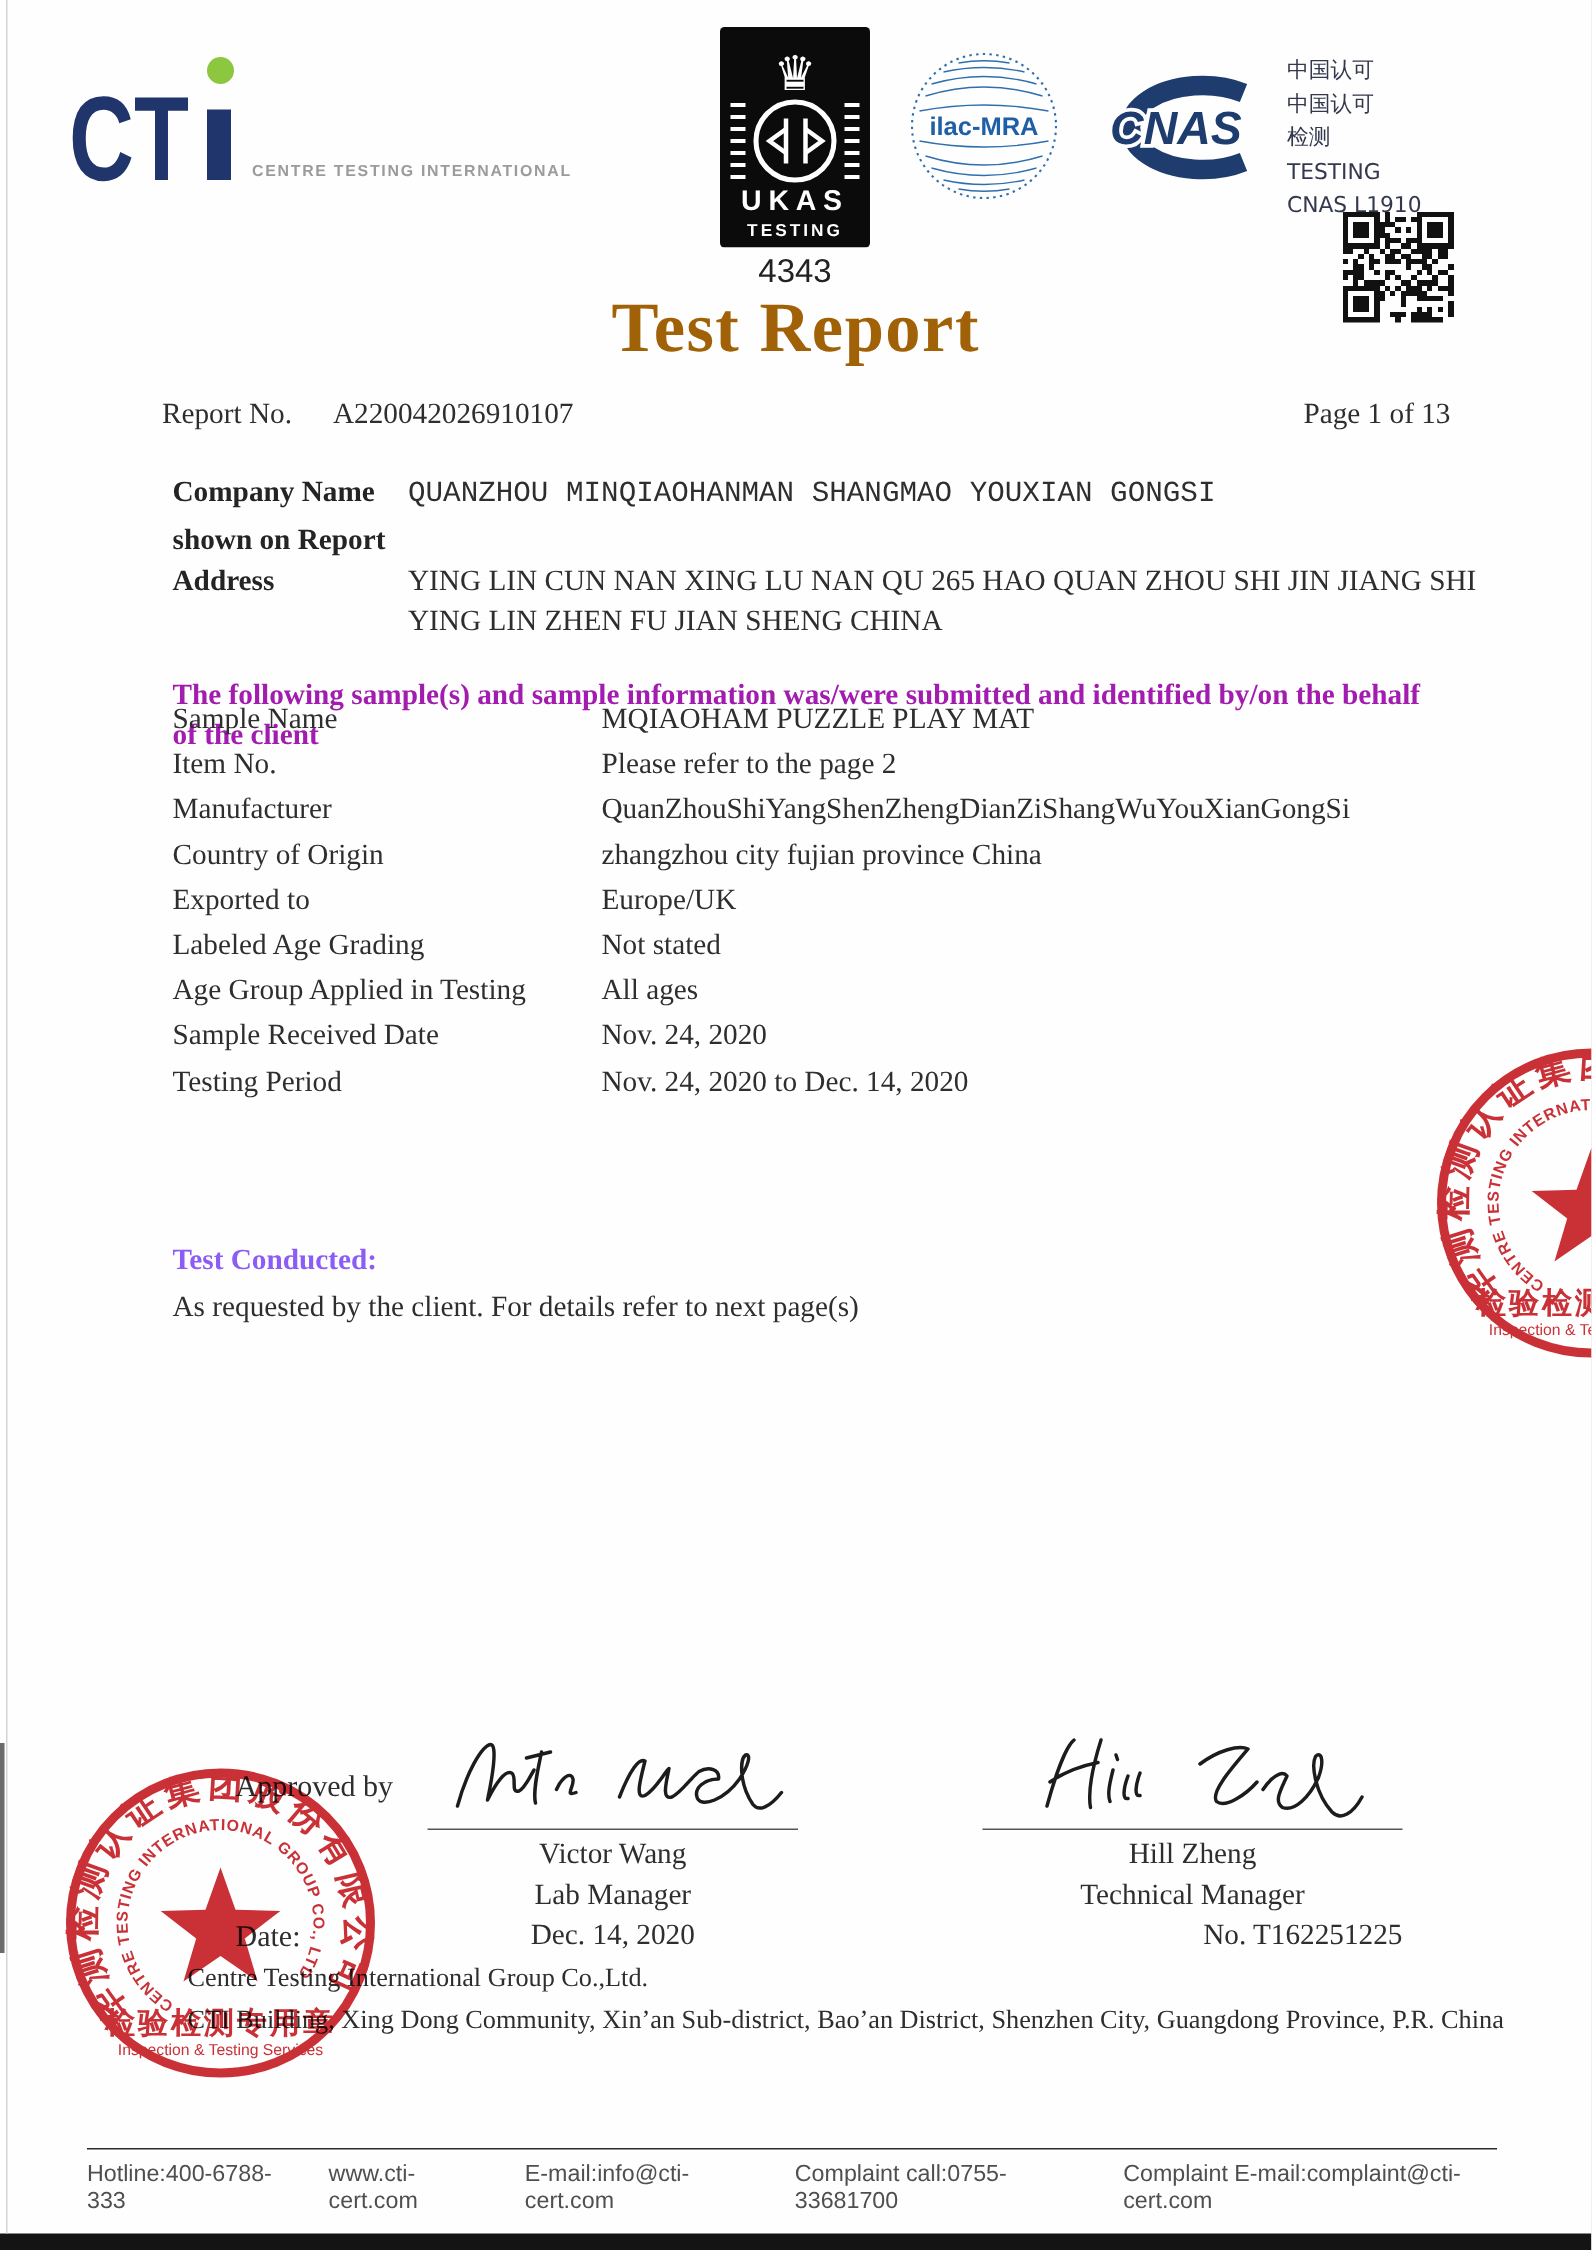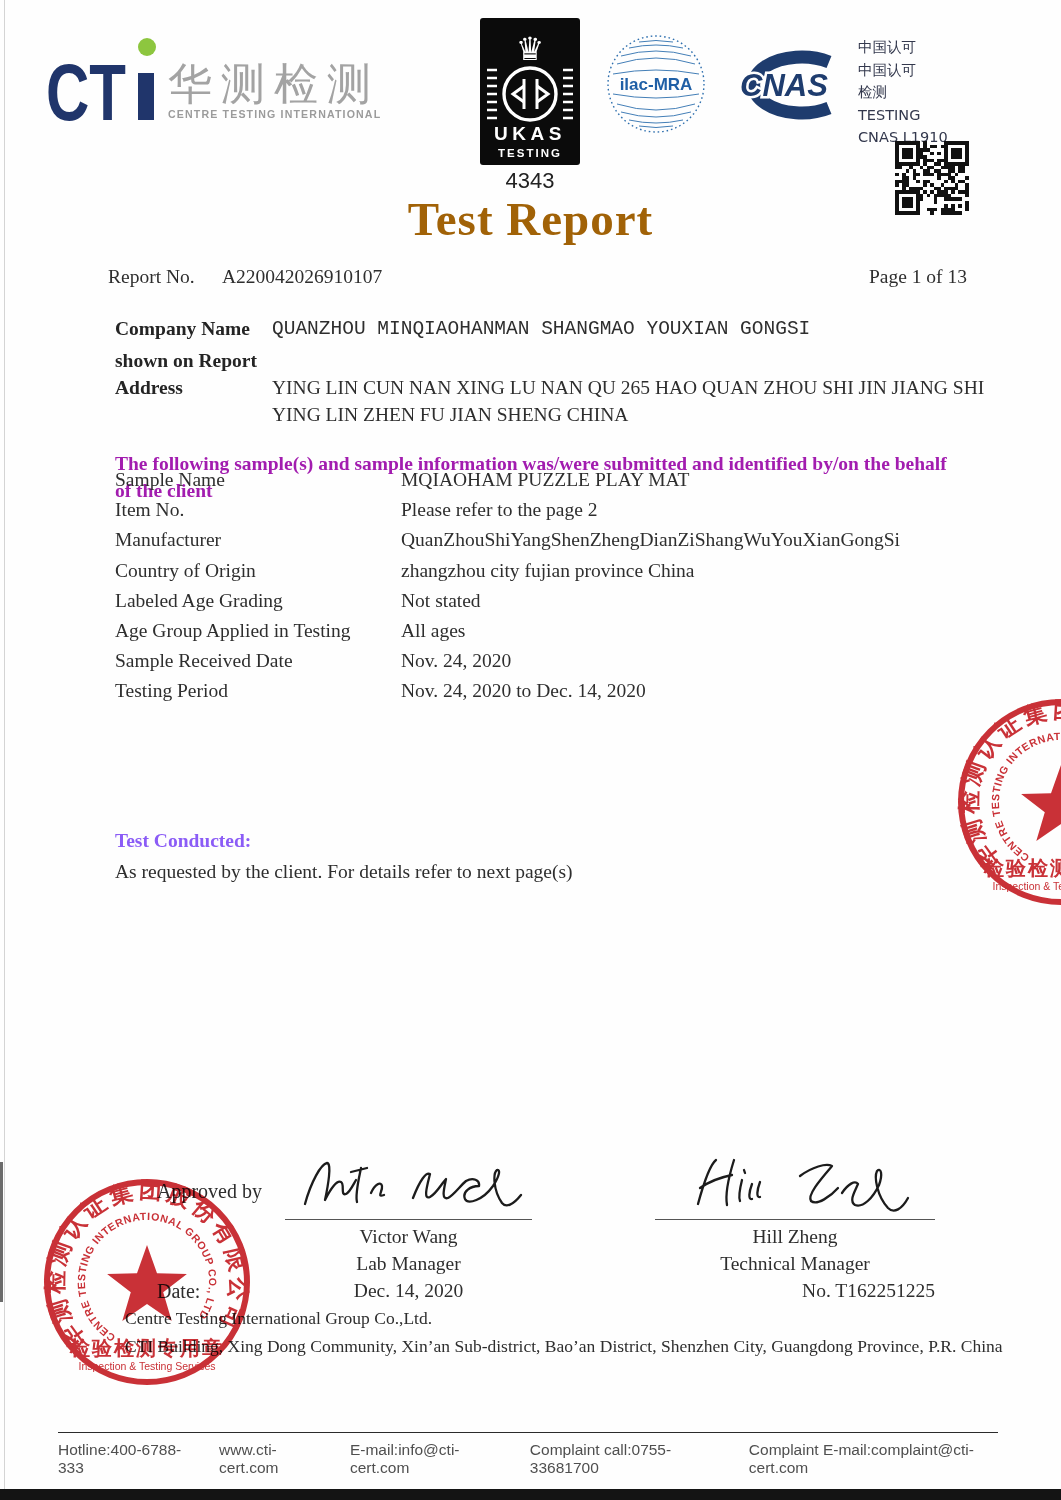--- a/index.html
+++ b/index.html
@@ -77,21 +77,20 @@
 </head>
 <body>
 
 <div id="page">
 
   <svg id="cti-logo-svg" class="abs" width="130" height="100" viewBox="0 0 130 100">
     <text x="0" y="90" font-family="Liberation Sans, sans-serif" font-weight="bold" font-size="80" fill="#20356b" textLength="80" lengthAdjust="spacingAndGlyphs">CT</text>
     <rect x="92" y="43" width="16" height="47" fill="#20356b"></rect>
     <circle cx="101" cy="17" r="9" fill="#8dc63f"></circle>
   </svg>
-  <div id="cti-cn" class="abs">华测检测</div>
   <div id="cti-sub" class="abs">CENTRE TESTING INTERNATIONAL</div>
 
   <svg id="ukas-box" class="abs" width="100" height="147" viewBox="0 0 100 147">
     <rect width="100" height="147" rx="3" fill="#0b0b0b"></rect>
     <text x="50" y="42" text-anchor="middle" font-size="32" fill="#ffffff" font-family="DejaVu Sans, sans-serif">♛</text>
     <circle cx="50" cy="76" r="26" stroke="#ffffff" stroke-width="3.4" fill="none"></circle>
     <g stroke="#ffffff" stroke-width="3" fill="none">
       <path d="M44,61 V91"></path>
         <path d="M44,68 L33,76 L44,84"></path>
       <path d="M57,61 V91"></path>
@@ -313,20 +312,24 @@
       </div>
       <div class="srow">
         <span class="slabel">Manufacturer</span>
         <span class="svalue">QuanZhouShiYangShenZhengDianZiShangWuYouXianGongSi</span>
       </div>
       <div class="srow">
         <span class="slabel">Country of Origin</span>
         <span class="svalue">zhangzhou city fujian province China</span>
       </div>
       <div class="srow">
+        <span class="slabel">Exported to</span>
+        <span class="svalue">Europe/UK</span>
+      </div>
+      <div class="srow">
         <span class="slabel">Labeled Age Grading</span>
         <span class="svalue">Not stated</span>
       </div>
       <div class="srow">
         <span class="slabel">Age Group Applied in Testing</span>
         <span class="svalue">All ages</span>
       </div>
       <div class="srow">
         <span class="slabel">Sample Received Date</span>
         <span class="svalue">Nov. 24, 2020</span>

